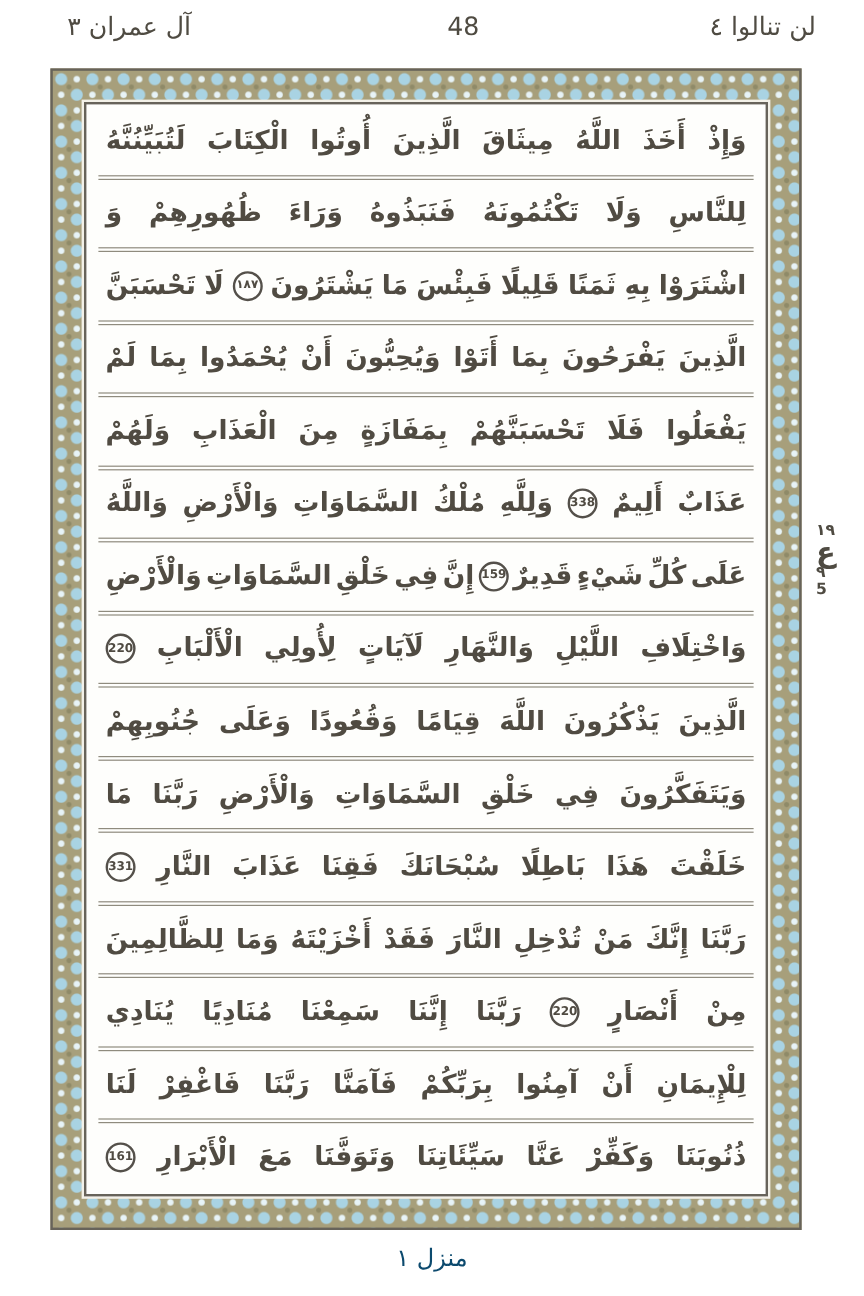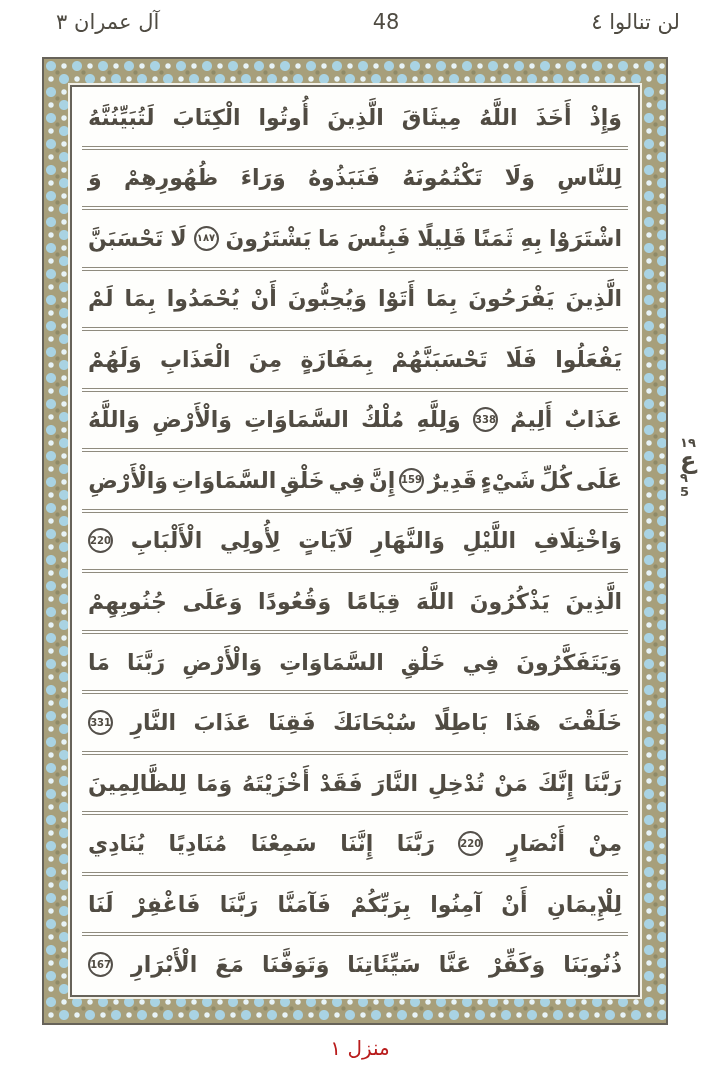--- a/index.html
+++ b/index.html
@@ -47,21 +47,21 @@
   
   .margin-note{
     position:absolute;left:680px;top:436px;width:36px;text-align:left;
     font-weight:bold;line-height:1.05;
   }
   .margin-note .num{font-size:13px;}
   .margin-note .ain{font-size:24px;line-height:0.9;}
   
   .footer{
     position:absolute;top:1036px;left:0;width:720px;text-align:center;
-    font-size:20px;color:#b91c1c;
+    font-size:20px;color:#0c4a6e;
   }
 </style>
 </head>
 <body>
 
 <div class="header">
   <span class="hdr-right" dir="rtl">لن تنالوا ٤</span>
   <span class="hdr-center">48</span>
   <span class="hdr-left" dir="rtl">آل عمران ٣</span>
 </div>
@@ -211,21 +211,21 @@
         <span class="word">لَنَا</span>
       </div>
       <div class="line">
         <span class="word">ذُنُوبَنَا</span>
         <span class="word">وَكَفِّرْ</span>
         <span class="word">عَنَّا</span>
         <span class="word">سَيِّئَاتِنَا</span>
         <span class="word">وَتَوَفَّنَا</span>
         <span class="word">مَعَ</span>
         <span class="word">الْأَبْرَارِ</span>
-        <span class="ayah-marker">167</span>
+        <span class="ayah-marker">161</span>
       </div>
     </div>
 </div>
 
 <div class="margin-note">
   <div class="num">١٩</div>
   <div class="ain">ع</div>
   <div class="num">٩</div>
   <div class="num">5</div>
 </div>

